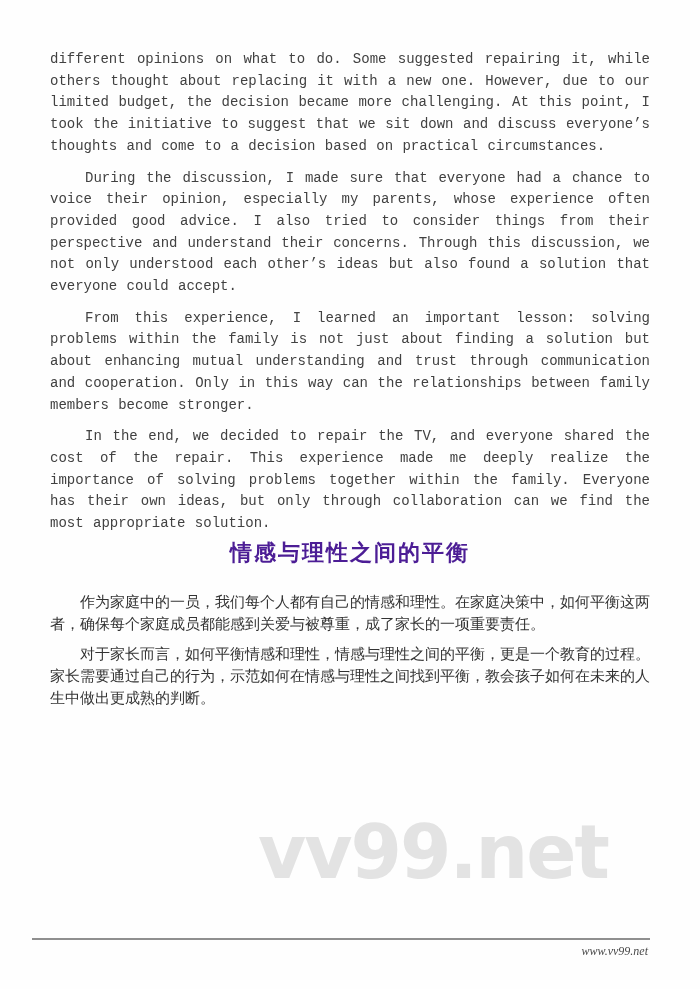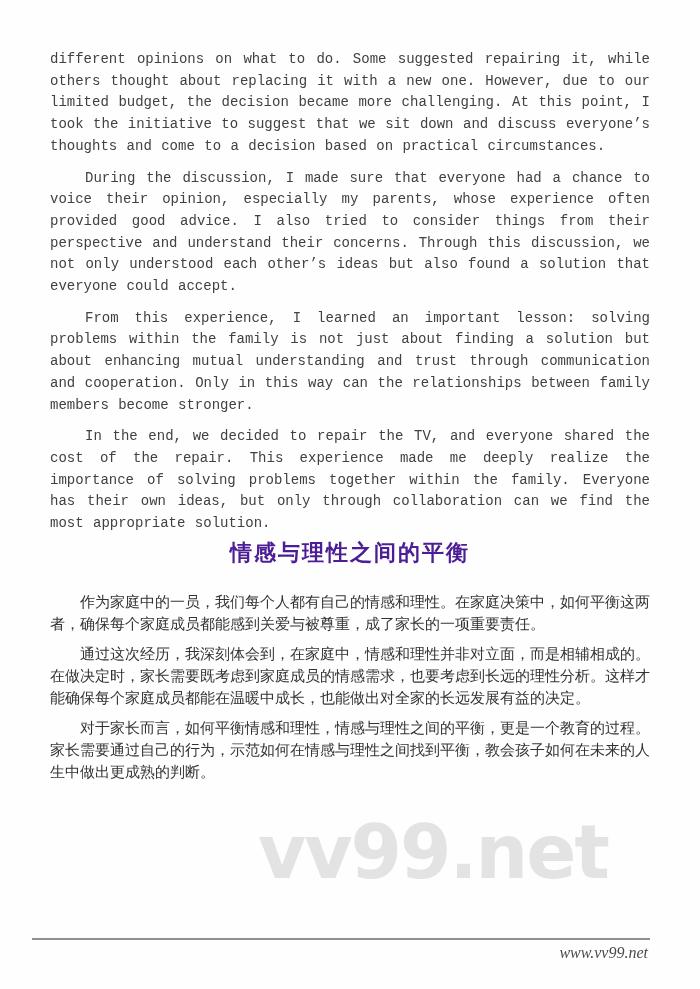--- a/index.html
+++ b/index.html
@@ -92,21 +92,21 @@
     height: 0;
     border-top: 2px solid #8f8f8f;
     z-index: 1;
   }
   .footer-site {
     position: absolute;
     top: 944px;
     right: 52px;
     font-family: "Liberation Serif", "DejaVu Serif", serif;
     font-style: italic;
-    font-size: 16px;
+    font-size: 12px;
     color: #4a4a4a;
     z-index: 1;
   }
 </style>
 </head>
 <body>
 
 <div class="page">
 
   <div class="watermark">vv99.net</div>
@@ -116,21 +116,20 @@
     <section class="essay-en">
       <p class="no-indent">different opinions on what to do. Some suggested repairing it, while others thought about replacing it with a new one. However, due to our limited budget, the decision became more challenging. At this point, I took the initiative to suggest that we sit down and discuss everyone’s thoughts and come to a decision based on practical circumstances.</p>
       <p>During the discussion, I made sure that everyone had a chance to voice their opinion, especially my parents, whose experience often provided good advice. I also tried to consider things from their perspective and understand their concerns. Through this discussion, we not only understood each other’s ideas but also found a solution that everyone could accept.</p>
       <p>From this experience, I learned an important lesson: solving problems within the family is not just about finding a solution but about enhancing mutual understanding and trust through communication and cooperation. Only in this way can the relationships between family members become stronger.</p>
       <p>In the end, we decided to repair the TV, and everyone shared the cost of the repair. This experience made me deeply realize the importance of solving problems together within the family. Everyone has their own ideas, but only through collaboration can we find the most appropriate solution.</p>
     </section>
 
     <section class="essay-cn">
       <h1 class="cn-title">情感与理性之间的平衡</h1>
       <p>作为家庭中的一员，我们每个人都有自己的情感和理性。在家庭决策中，如何平衡这两者，确保每个家庭成员都能感到关爱与被尊重，成了家长的一项重要责任。</p>
-      <p>通过这次经历，我深刻体会到，在家庭中，情感和理性并非对立面，而是相辅相成的。在做决定时，家长需要既考虑到家庭成员的情感需求，也要考虑到长远的理性分析。这样才能确保每个家庭成员都能在温暖中成长，也能做出对全家的长远发展有益的决定。</p>
       <p>对于家长而言，如何平衡情感和理性，情感与理性之间的平衡，更是一个教育的过程。家长需要通过自己的行为，示范如何在情感与理性之间找到平衡，教会孩子如何在未来的人生中做出更成熟的判断。</p>
     </section>
 
   </div>
 
   <div class="footer-rule"></div>
   <div class="footer-site">www.vv99.net</div>
 
 </div>
 

